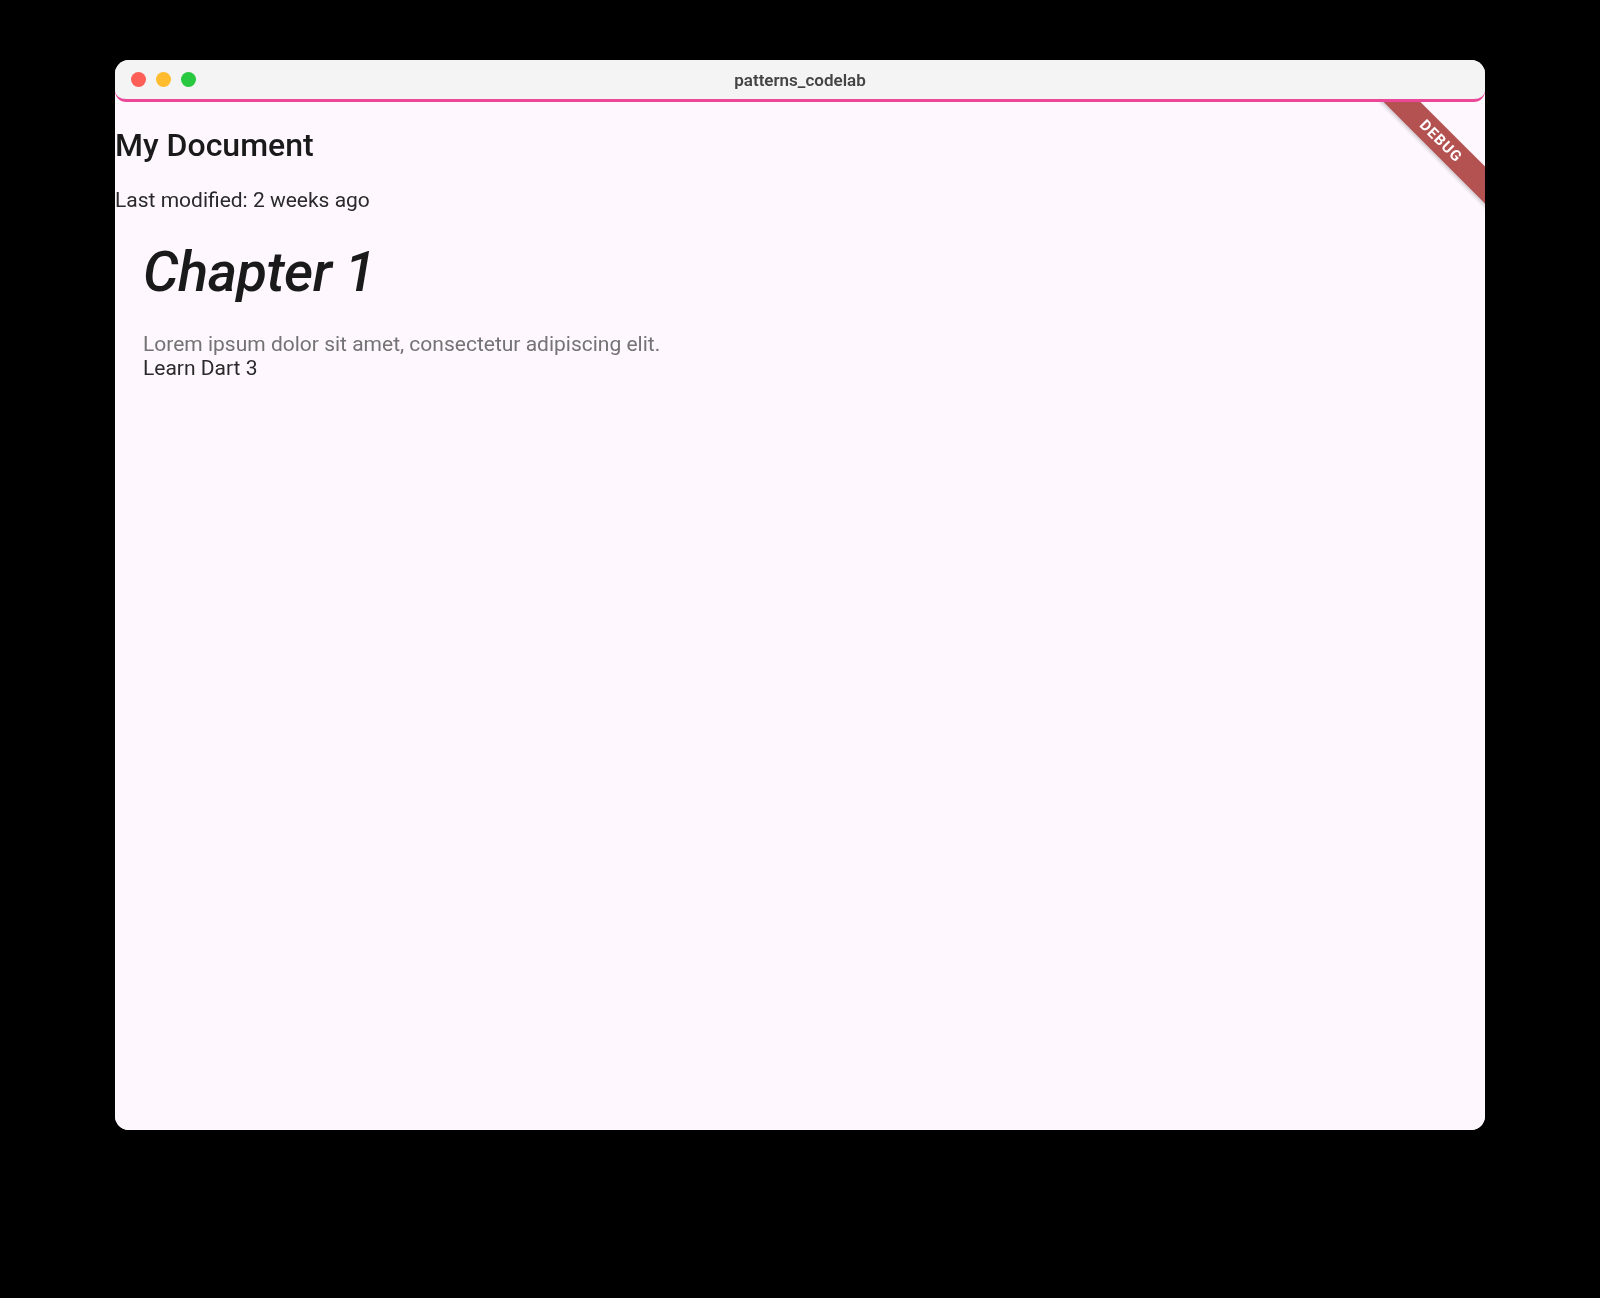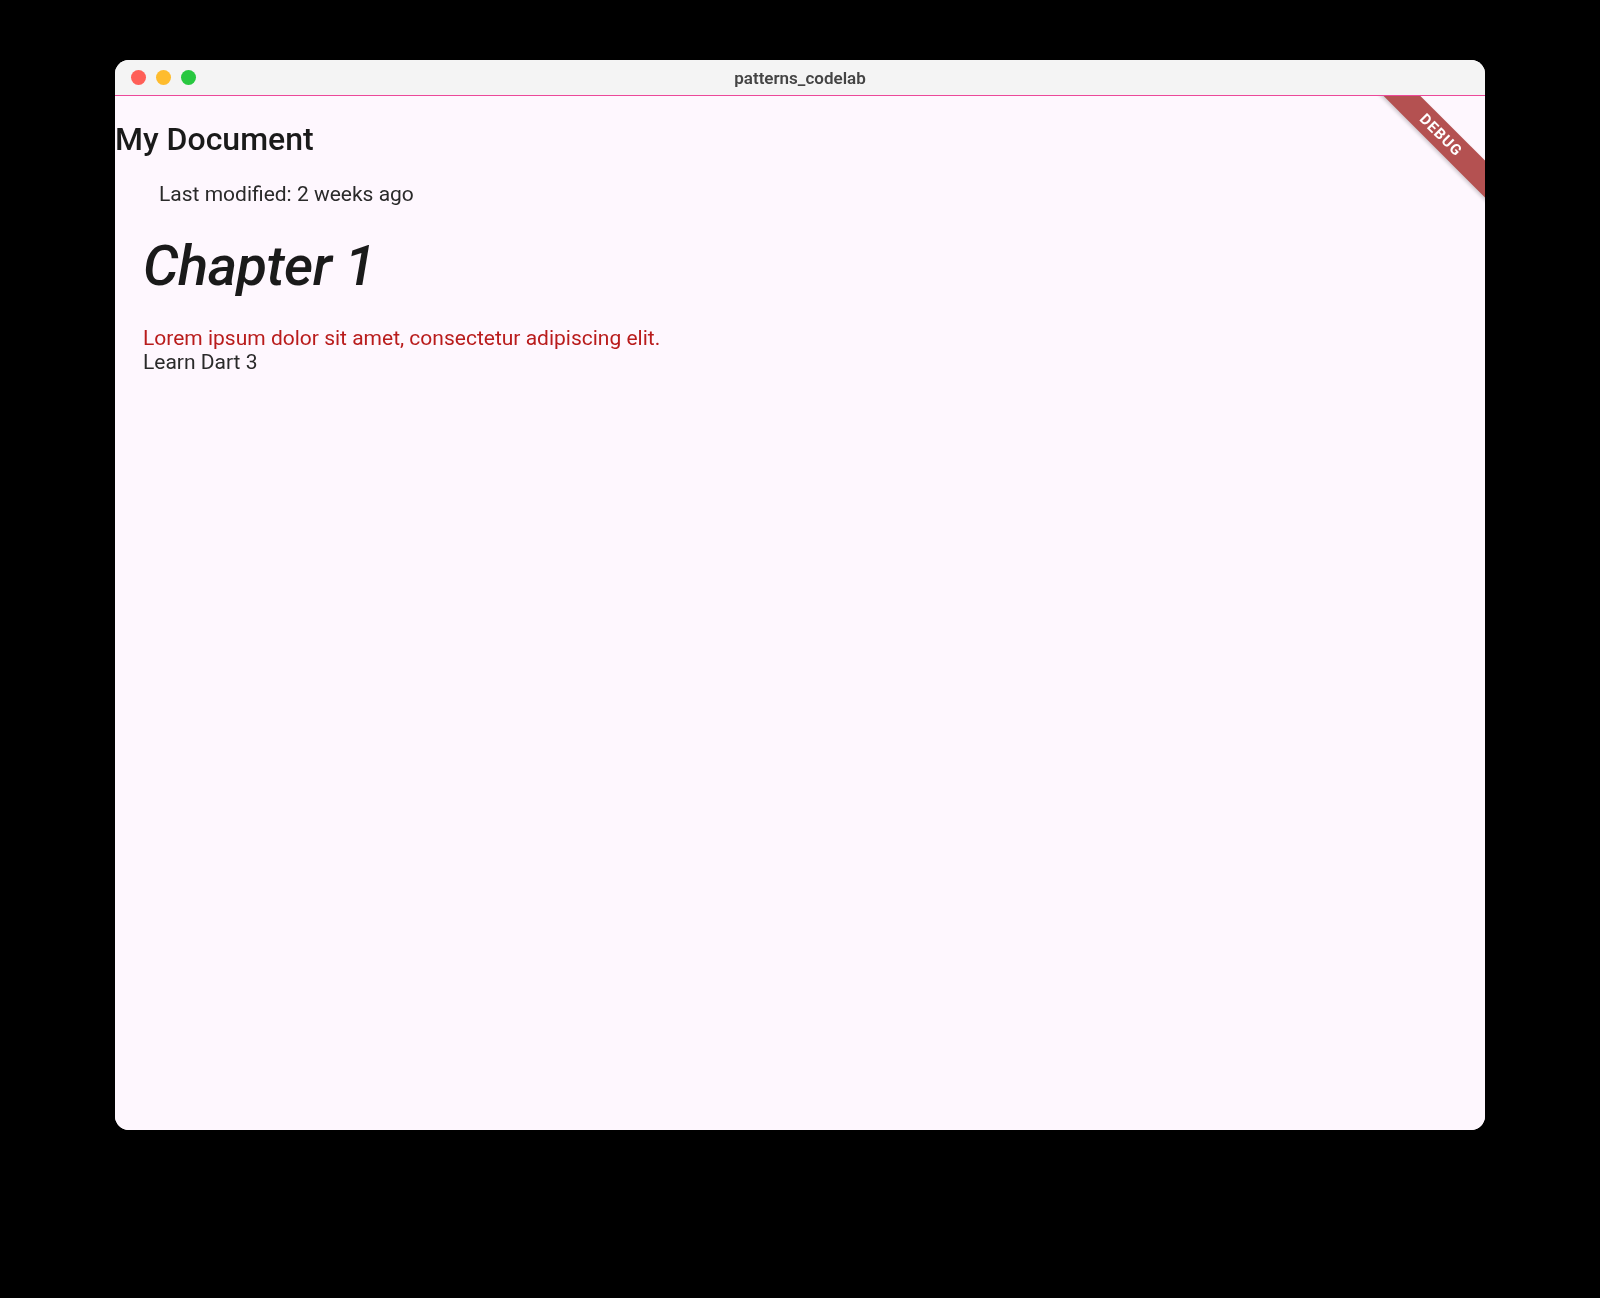--- a/index.html
+++ b/index.html
@@ -25,27 +25,28 @@
       background: #ffffff;
       border-radius: 14px;
       overflow: hidden;
       box-shadow: 0 30px 80px rgba(0,0,0,0.5), 0 0 0 1px rgba(0,0,0,0.05);
       position: relative;
       display: flex;
       flex-direction: column;
     }
     
     .titlebar {
-      height: 36px;
+      height: 42px;
       background: #f4f4f4;
-      border-bottom: 1px solid #ec4899;
+      border-bottom: 3px solid #ec4899;
       display: flex;
       align-items: center;
       position: relative;
       flex-shrink: 0;
+      border-radius: 11px;
     }
     
     .traffic-lights {
       display: flex;
       gap: 10px;
       padding-left: 16px;
     }
     
     .traffic-light {
       width: 15px;
@@ -109,39 +110,38 @@
     .doc-title {
       font-size: 32px;
       font-weight: 500;
       color: #1a1a1a;
     }
     
     .doc-subtitle {
       font-size: 21px;
       color: #2a2a2a;
       margin-top: 24px;
-      padding-left: 44px;
     }
     
     .doc-body {
       padding: 30px 28px 0 28px;
     }
     
     .chapter-heading {
       font-size: 56px;
       font-weight: 500;
       color: #1a1a1a;
       line-height: 1.1;
       letter-spacing: -0.5px;
       font-style: italic;
     }
     
     .body-text {
       font-size: 21px;
-      color: #b91c1c;
+      color: #737373;
       margin-top: 28px;
     }
     
     .body-text-2 {
       font-size: 21px;
       color: #2a2a2a;
     }
   </style>
 </head>
 <body>

